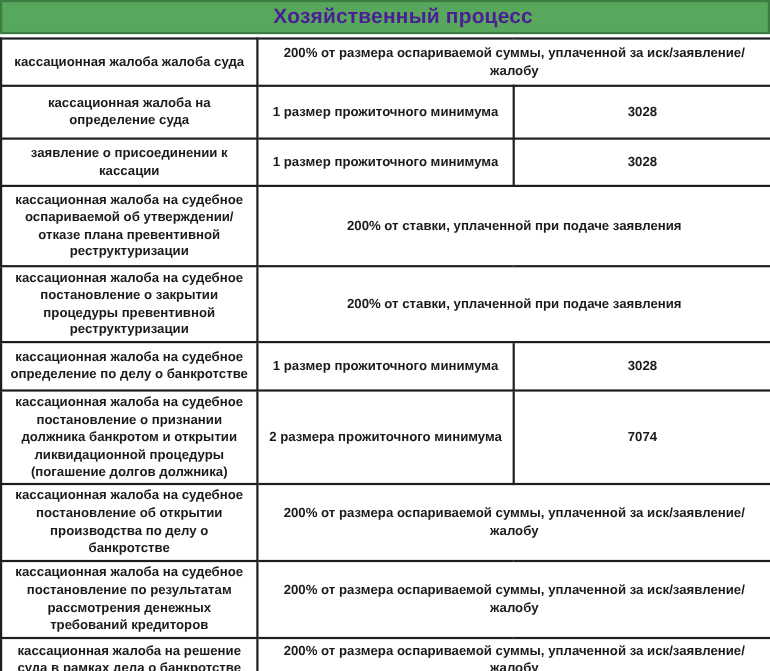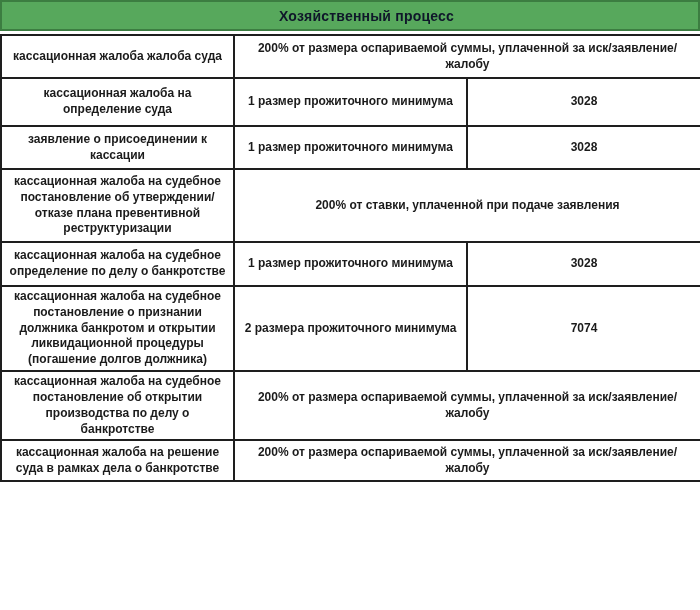--- a/index.html
+++ b/index.html
@@ -17,23 +17,23 @@
   }
   .header-bar {
     box-sizing: border-box;
     width: 700px;
     height: 31px;
     background: #57a85c;
     border: 2px solid #3c7d41;
     display: flex;
     align-items: center;
     justify-content: center;
-    font-size: 14px;
+    font-size: 19px;
     font-weight: bold;
-    color: #0f172a;
+    color: #4c1d95;
     letter-spacing: 0.2px;
     padding-left: 33px;
   }
   .gap { height: 3px; }
   table.fee-table {
     width: 700px;
     border-collapse: collapse;
     table-layout: fixed;
   }
   table.fee-table col.c1 { width: 233px; }
@@ -75,36 +75,44 @@
           <td>кассационная жалоба на определение суда</td>
           <td>1 размер прожиточного минимума</td>
           <td>3028</td>
         </tr>
         <tr style="height: 43px; padding-left: 44px;">
           <td>заявление о присоединении к кассации</td>
           <td>1 размер прожиточного минимума</td>
           <td>3028</td>
         </tr>
         <tr style="height: 73px;">
-          <td>кассационная жалоба на судебное постановление об утверждении/отказе плана превентивной реструктуризации</td>
+          <td>кассационная жалоба на судебное оспариваемой об утверждении/отказе плана превентивной реструктуризации</td>
+          <td colspan="2">200% от ставки, уплаченной при подаче заявления</td>
+        </tr>
+        <tr style="height: 68px;">
+          <td>кассационная жалоба на судебное постановление о закрытии процедуры превентивной реструктуризации</td>
           <td colspan="2">200% от ставки, уплаченной при подаче заявления</td>
         </tr>
         <tr style="height: 44px;">
           <td>кассационная жалоба на судебное определение по делу о банкротстве</td>
           <td>1 размер прожиточного минимума</td>
           <td>3028</td>
         </tr>
         <tr style="height: 84px;">
           <td>кассационная жалоба на судебное постановление о признании должника банкротом и открытии ликвидационной процедуры (погашение долгов должника)</td>
           <td>2 размера прожиточного минимума</td>
           <td>7074</td>
         </tr>
         <tr style="height: 68px; margin-top: 20px;">
           <td>кассационная жалоба на судебное постановление об открытии производства по делу о банкротстве</td>
           <td colspan="2">200% от размера оспариваемой суммы, уплаченной за иск/заявление/жалобу</td>
         </tr>
+        <tr style="height: 70px;">
+          <td>кассационная жалоба на судебное постановление по результатам рассмотрения денежных требований кредиторов</td>
+          <td colspan="2">200% от размера оспариваемой суммы, уплаченной за иск/заявление/жалобу</td>
+        </tr>
         <tr style="height: 41px;">
           <td>кассационная жалоба на решение суда в рамках дела о банкротстве</td>
           <td colspan="2">200% от размера оспариваемой суммы, уплаченной за иск/заявление/жалобу</td>
         </tr>
       </tbody>
   </table>
 </div>
 
 </body></html>

